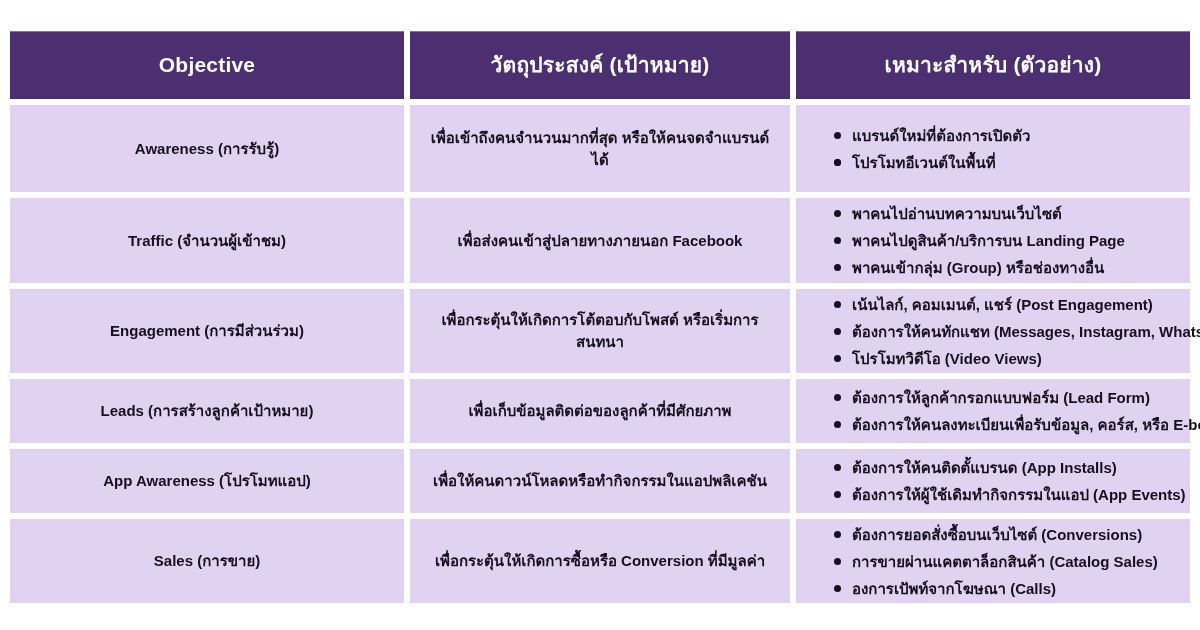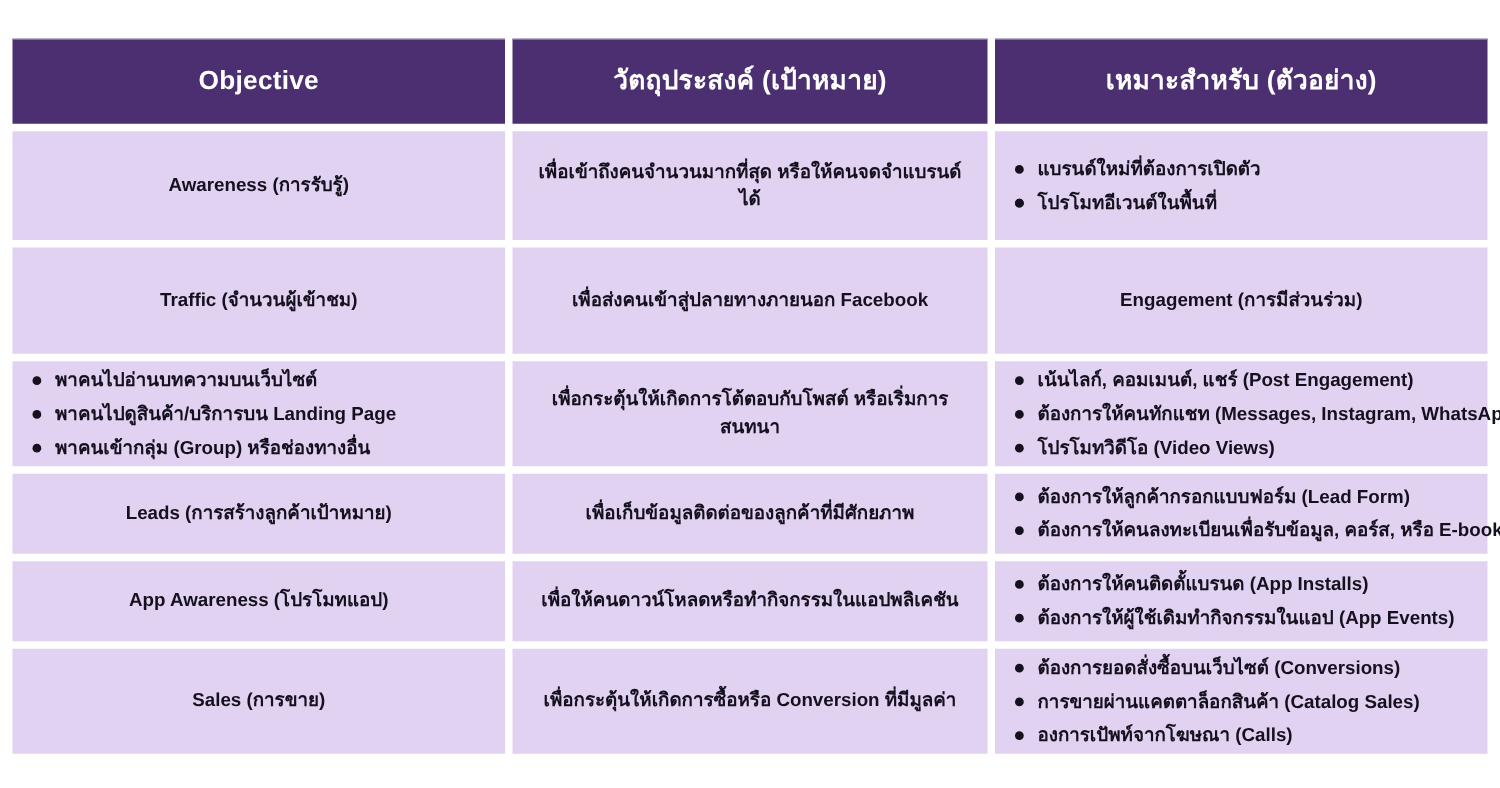--- a/index.html
+++ b/index.html
@@ -44,21 +44,21 @@
     color: #ffffff;
     font-size: 21px;
     font-weight: 600;
     letter-spacing: 0.2px;
     border-top: 1px solid #857399;
   }
 
   .cell.examples {
     justify-content: flex-start;
     text-align: left;
-    padding-left: 14px;
+    padding-left: 36px;
     padding-right: 10px;
   }
 
   .cell.examples ul {
     list-style: none;
     display: block;
   }
 
   .cell.examples li {
     position: relative;
@@ -91,28 +91,28 @@
       <div class="cell purpose">เพื่อเข้าถึงคนจำนวนมากที่สุด หรือให้คนจดจำแบรนด์ได้</div>
       <div class="cell examples">
         <ul>
           <li><span class="bullet"></span><span>แบรนด์ใหม่ที่ต้องการเปิดตัว</span></li>
           <li><span class="bullet"></span></li>
           <li><span class="bullet"></span><span>โปรโมทอีเวนต์ในพื้นที่</span></li>
         </ul>
       </div>
       <div class="cell objective">Traffic (จำนวนผู้เข้าชม)</div>
       <div class="cell purpose">เพื่อส่งคนเข้าสู่ปลายทางภายนอก Facebook</div>
-      <div class="cell objective">Engagement (การมีส่วนร่วม)</div>
       <div class="cell examples">
         <ul>
           <li><span class="bullet"></span><span>พาคนไปอ่านบทความบนเว็บไซต์</span></li>
           <li><span class="bullet"></span><span>พาคนไปดูสินค้า/บริการบน Landing Page</span></li>
           <li><span class="bullet"></span><span>พาคนเข้ากลุ่ม (Group) หรือช่องทางอื่น</span></li>
         </ul>
       </div>
+      <div class="cell objective">Engagement (การมีส่วนร่วม)</div>
       <div class="cell purpose">เพื่อกระตุ้นให้เกิดการโต้ตอบกับโพสต์ หรือเริ่มการสนทนา</div>
       <div class="cell examples">
         <ul>
           <li><span class="bullet"></span><span>เน้นไลก์, คอมเมนต์, แชร์ (Post Engagement)</span></li>
           <li><span class="bullet"></span><span>ต้องการให้คนทักแชท (Messages, Instagram, WhatsApp)</span></li>
           <li><span class="bullet"></span><span>โปรโมทวิดีโอ (Video Views)</span></li>
         </ul>
       </div>
       <div class="cell objective">Leads (การสร้างลูกค้าเป้าหมาย)</div>
       <div class="cell purpose">เพื่อเก็บข้อมูลติดต่อของลูกค้าที่มีศักยภาพ</div>

